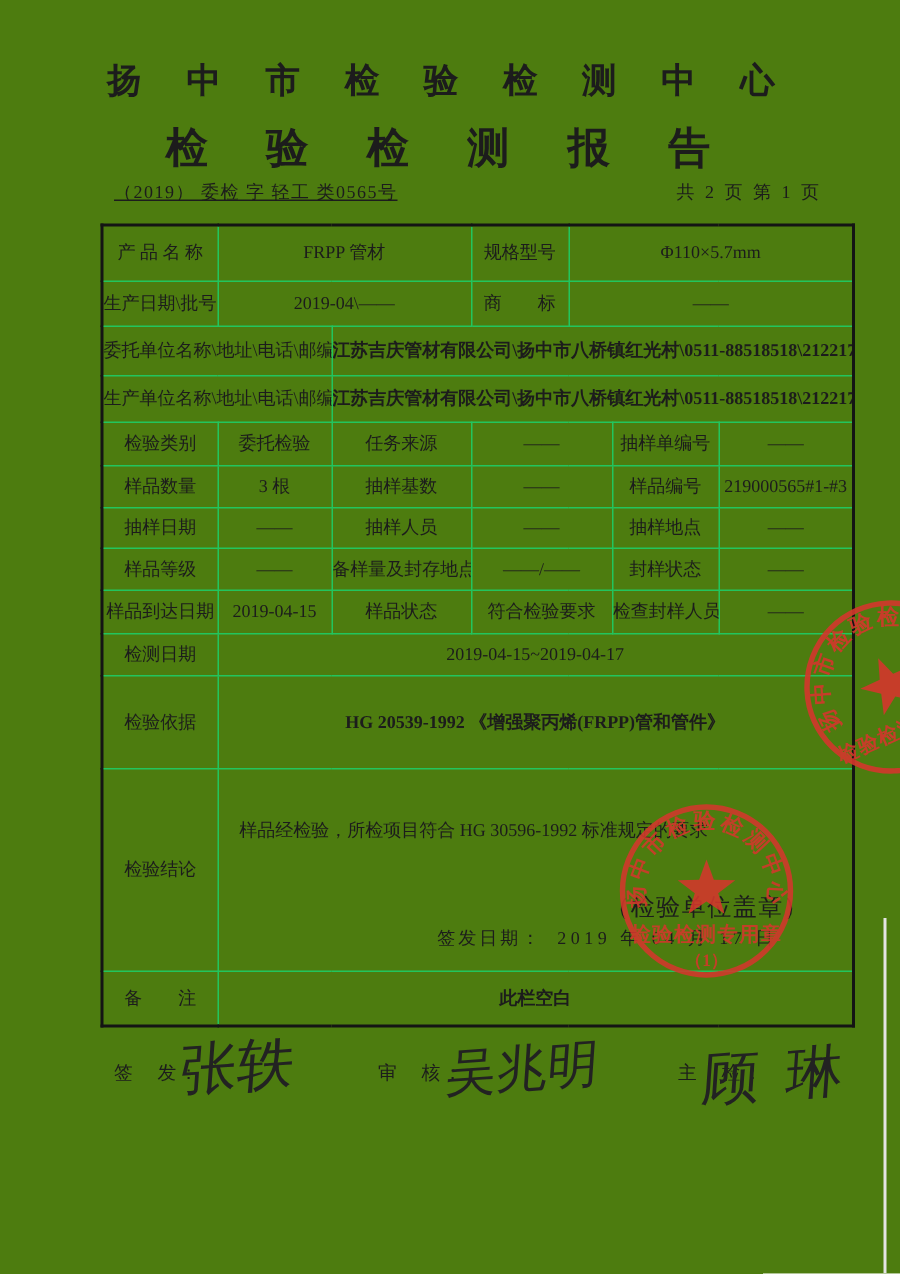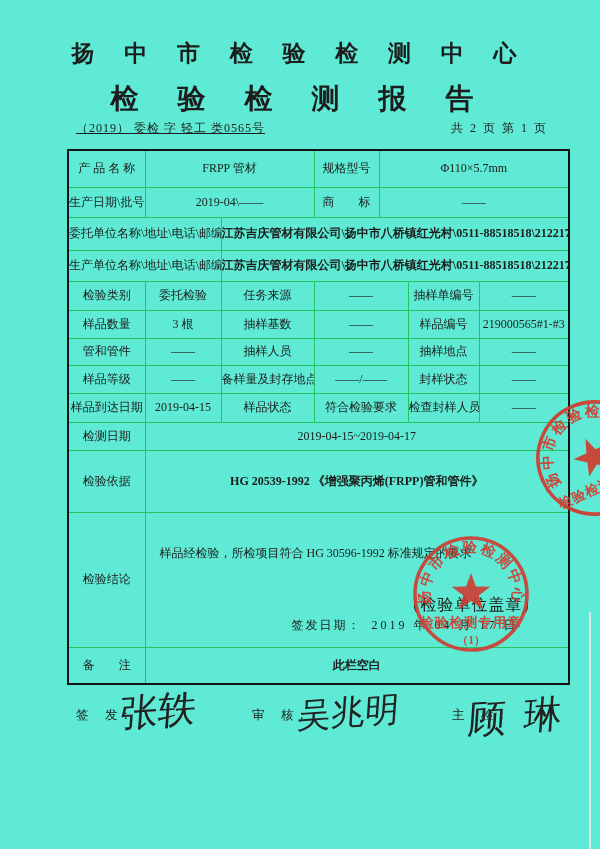--- a/index.html
+++ b/index.html
@@ -1,17 +1,17 @@
 <!DOCTYPE html>
 <html><head>
 <meta charset="utf-8">
 <style>
   html,body{margin:0;padding:0;background:#fff;}
   .page{
-    position:relative;width:600px;height:849px;background:#5eead4;overflow:hidden;
+    position:relative;width:600px;height:849px;background:#4d7c0f;overflow:hidden;
     font-family:"Liberation Serif","DejaVu Serif",serif;color:#1c1c1c;
   }
   
   .org-name{position:absolute;top:38px;left:0;width:600px;text-align:center;
     font-size:23px;font-weight:bold;letter-spacing:12px;white-space:nowrap;}
   .report-title{position:absolute;top:80px;left:0;width:600px;text-align:center;
     font-size:28px;font-weight:bold;letter-spacing:16px;white-space:nowrap;}
   .report-no{position:absolute;top:120px;left:76px;font-size:12px;letter-spacing:1px;text-decoration:underline;}
   .page-info{position:absolute;top:120px;right:52px;font-size:12px;letter-spacing:2px;}
   
@@ -86,21 +86,21 @@
     </tr>
     <tr style="height:28px">
       <td>样品数量</td>
       <td>3 根</td>
       <td>抽样基数</td>
       <td colspan="2">——</td>
       <td>样品编号</td>
       <td class="xs">219000565#1-#3</td>
     </tr>
     <tr style="height:27px">
-      <td>管和管件</td>
+      <td>抽样日期</td>
       <td>——</td>
       <td>抽样人员</td>
       <td colspan="2">——</td>
       <td>抽样地点</td>
       <td>——</td>
     </tr>
     <tr style="height:28px">
       <td>样品等级</td>
       <td>——</td>
       <td class="sm">备样量及封存地点</td>

